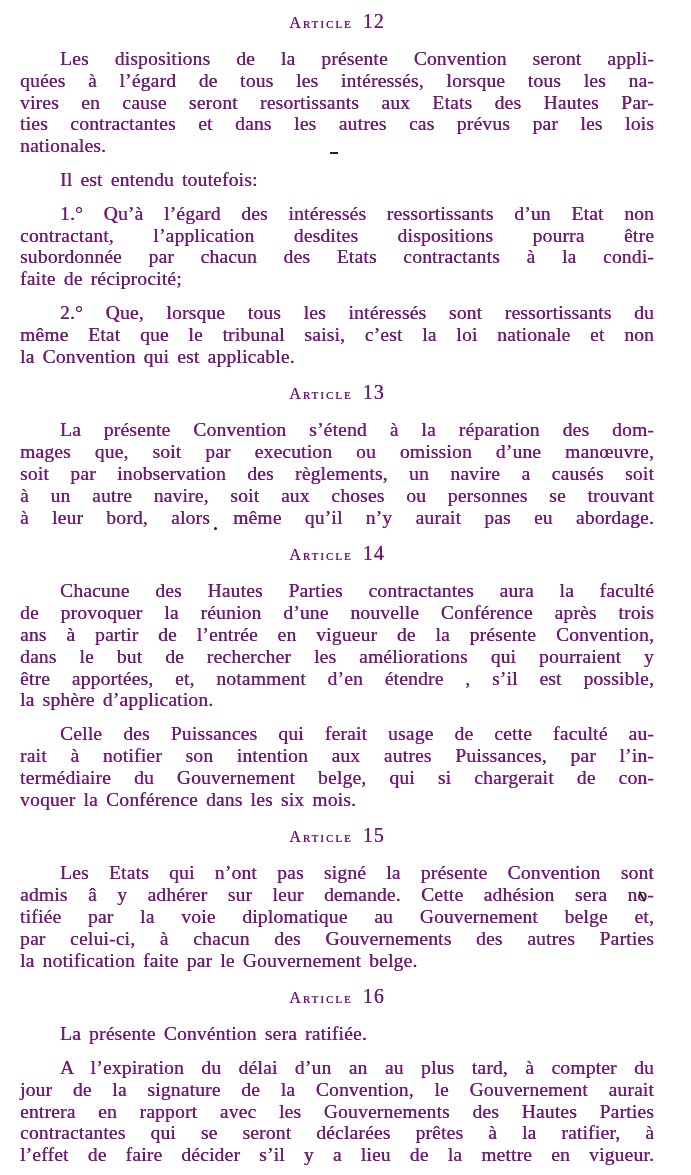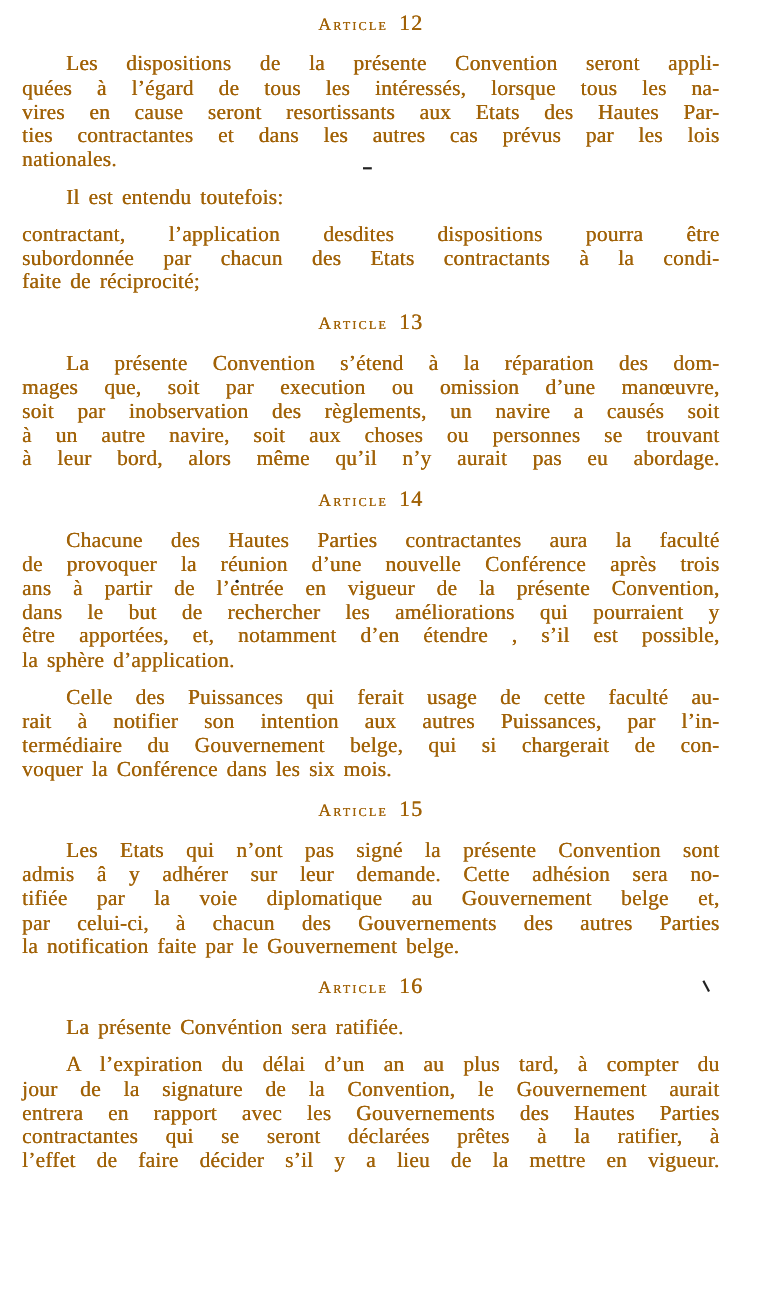--- a/index.html
+++ b/index.html
@@ -3,21 +3,21 @@
 <meta charset="utf-8">
 <style>
   html,body{margin:0;padding:0;}
   body{
     width:691px;height:1175px;
     background:#ffffff;
     font-family:"Liberation Serif","DejaVu Serif",serif;
   }
   .page{
     position:relative;width:664px;height:1175px;
-    background:#ffffff;overflow:hidden;color:#a16207;border-radius:12px;
+    background:#ffffff;overflow:hidden;color:#701a75;border-radius:12px;
   }
   .textblock{
     position:absolute;left:8px;top:0;width:658px;
   }
   section{margin:0;padding:0;}
   .heading{
     margin:14px 0;text-align:center;font-weight:normal;
     font-size:16px;line-height:22px;letter-spacing:2px;
     text-shadow:0.3px 0 0 currentColor;
   }
@@ -54,23 +54,29 @@
           <div class="line first">Les dispositions de la présente Convention seront appli-</div>
           <div class="line">quées à l’égard de tous les intéressés, lorsque tous les na-</div>
           <div class="line">vires en cause seront resortissants aux Etats des Hautes Par-</div>
           <div class="line">ties contractantes et dans les autres cas prévus par les lois</div>
           <div class="line end-short">nationales.</div>
         </div>
       <div class="para">
           <div class="line first end-short">Il est entendu toutefois:</div>
         </div>
       <div class="para">
+          <div class="line first">1.° Qu’à l’égard des intéressés ressortissants d’un Etat non</div>
           <div class="line">contractant, l’application desdites dispositions pourra être</div>
           <div class="line">subordonnée par chacun des Etats contractants à la condi-</div>
           <div class="line end-short">faite de réciprocité;</div>
+        </div>
+      <div class="para">
+          <div class="line first">2.° Que, lorsque tous les intéressés sont ressortissants du</div>
+          <div class="line">même Etat que le tribunal saisi, c’est la loi nationale et non</div>
+          <div class="line end-short">la Convention qui est applicable.</div>
         </div>
     </section>
 
     <section>
       <h2 class="heading">
         <span class="hw">Article</span><span class="hn">13</span>
       </h2>
       <div class="para">
           <div class="line first">La présente Convention s’étend à la réparation des dom-</div>
           <div class="line">mages que, soit par execution ou omission d’une manœuvre,</div>

